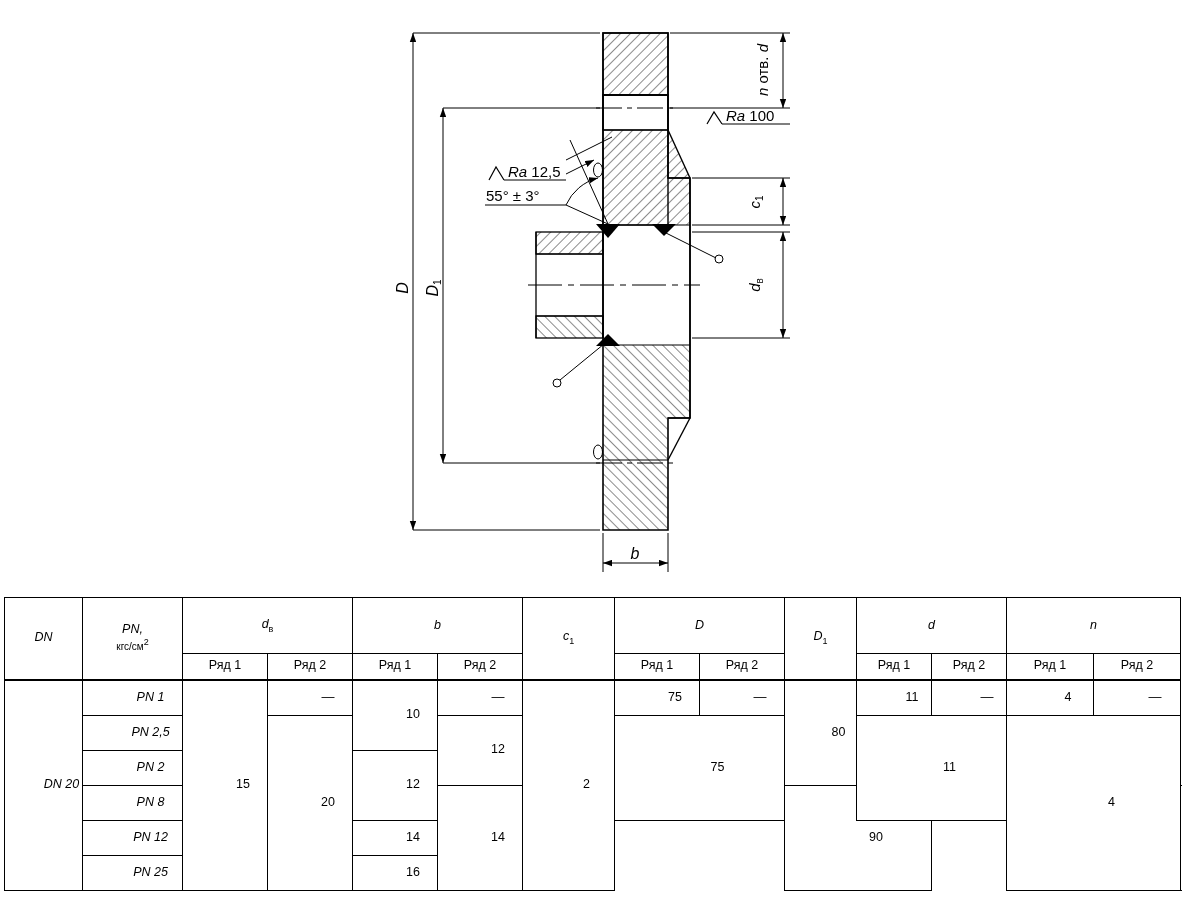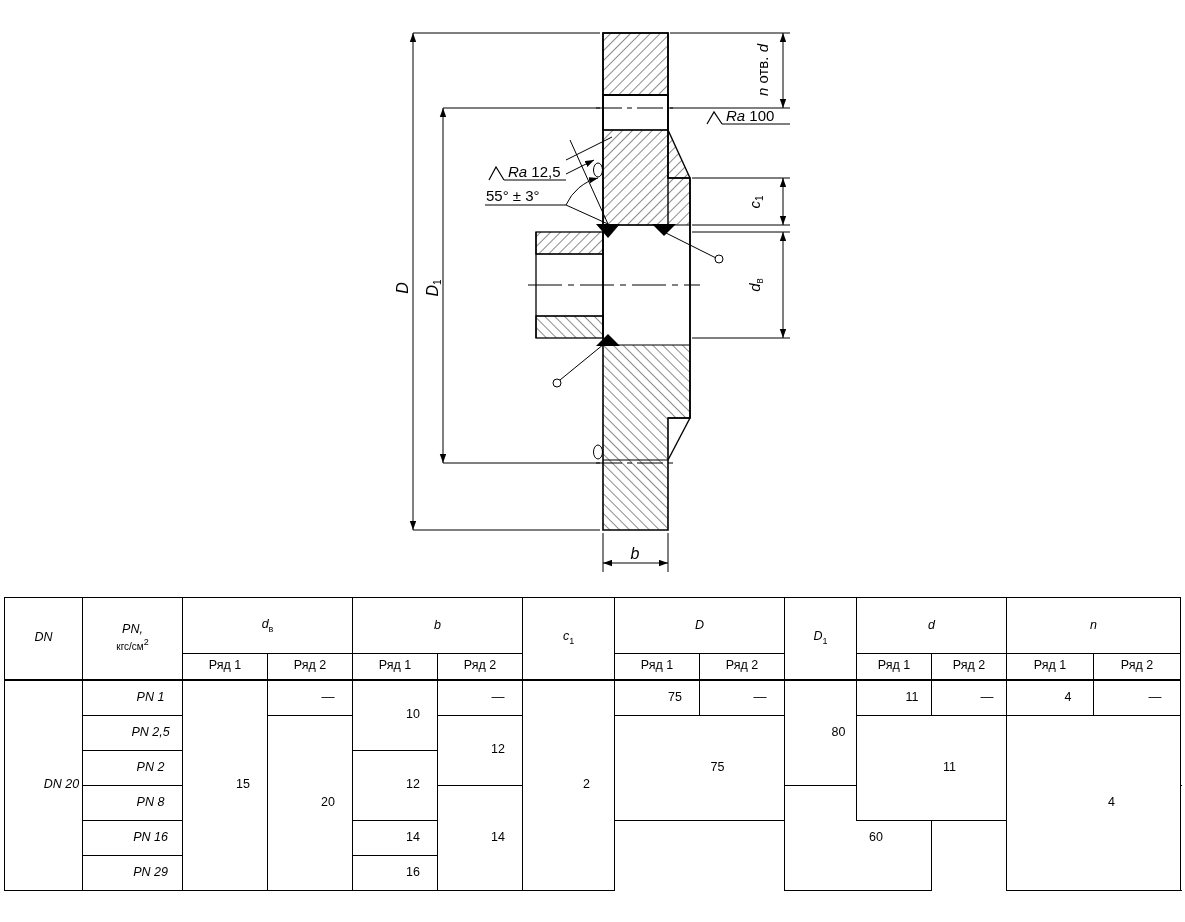--- a/index.html
+++ b/index.html
@@ -334,30 +334,30 @@
       </tr>
 
       <tr class="body-row">
         <td class="ital">PN 2</td>
         <td rowspan="2">12</td>
       </tr>
 
       <tr class="body-row">
         <td class="ital">PN 8</td>
         <td rowspan="3">14</td>
-        <td colspan="2" rowspan="3">60</td>
+        <td colspan="2" rowspan="3">90</td>
         <td rowspan="3">60</td>
         <td colspan="2" rowspan="3">14</td>
       </tr>
 
       <tr class="body-row">
-        <td class="ital">PN 16</td>
+        <td class="ital">PN 12</td>
         <td>14</td>
       </tr>
 
       <tr class="body-row">
-        <td class="ital">PN 29</td>
+        <td class="ital">PN 25</td>
         <td>16</td>
       </tr>
     </tbody>
   </table>
 
 </div>
 
 </body></html>

